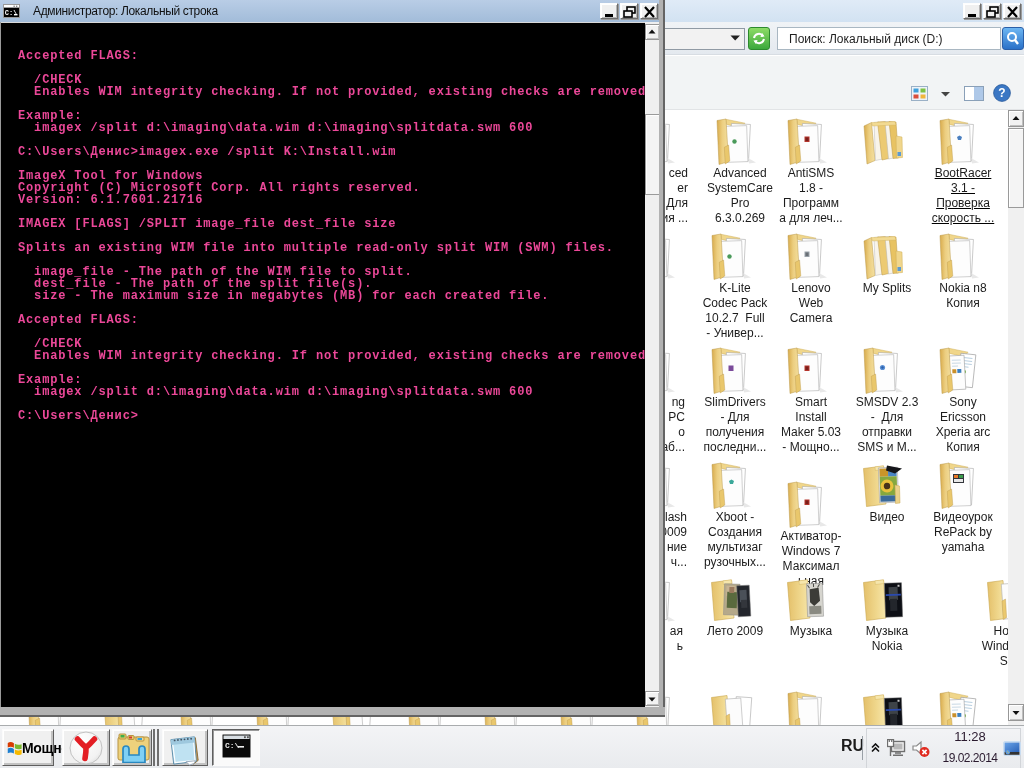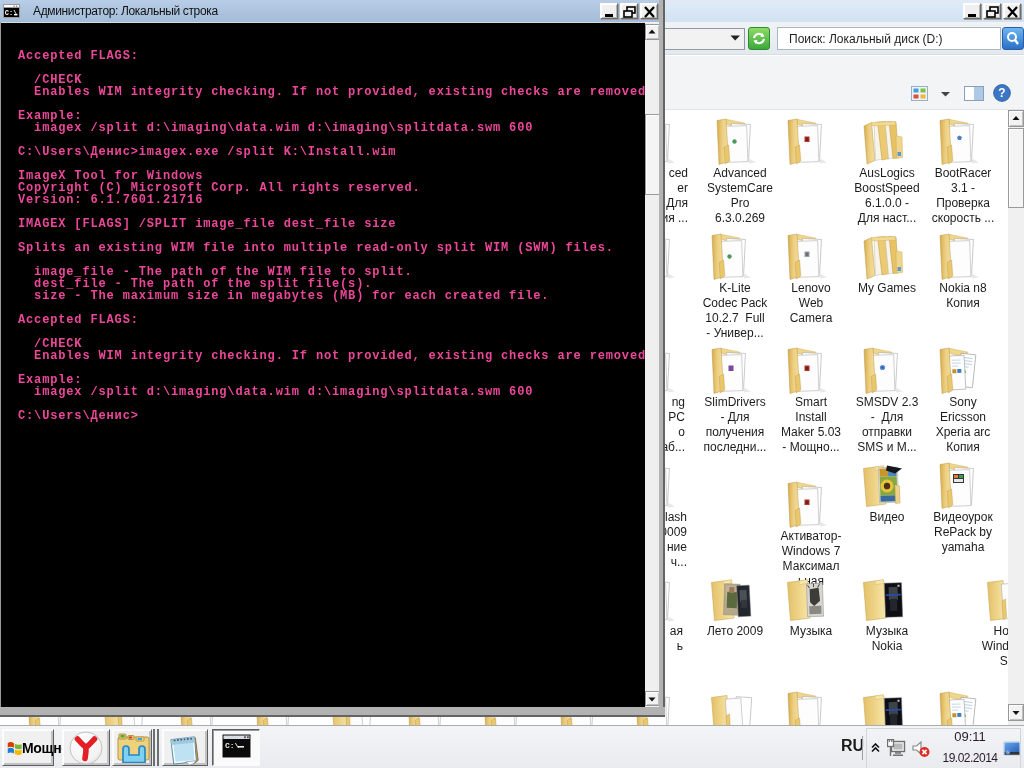--- a/index.html
+++ b/index.html
@@ -249,28 +249,28 @@
             <circle cx="22.5" cy="24.5" r="2.2" fill="#4a9a5a"></circle>
           </svg>
           <div class="lb">Advanced<br>SystemCare<br>Pro<br>6.3.0.269</div>
         </div>
   <div class="it" style="left:773px;top:7px;">
           <svg width="48" height="48" viewBox="0 0 48 48">
             <use href="#sfp"></use>
             <rect x="21.5" y="19.5" width="5" height="5.5" fill="#b5352c"></rect>
             <rect x="22.5" y="20.5" width="3" height="3.5" fill="#7a1f1a"></rect>
           </svg>
+          <div class="lb">AntiSMS<br>1.8 -<br>Программ<br>а для леч...</div>
         </div>
   <div class="it" style="left:849px;top:7px;">
           <svg width="48" height="48" viewBox="0 0 48 48">
             <use href="#sfstack"></use>
           </svg>
-          <div class="lb">AusLogics<br>BoostSpeed<br>6.1.0.0 -<br>Для наст...</div>
-        </div>
-  <div class="it" style="left:925px;top:7px;">
+        </div>
+  <div class="it" style="left:925px;top:7px;text-decoration:underline;">
           <svg width="48" height="48" viewBox="0 0 48 48">
             <use href="#sfp"></use>
             <path d="M22,20 l2.5,-1.5 2.5,1.5 -1,3 -3,0 Z" fill="#4a7fc0"></path>
           </svg>
           <div class="lb">BootRacer<br>3.1 -<br>Проверка<br>скорость ...</div>
         </div>
   <div class="it" style="left:621px;top:122px;">
           <svg width="48" height="48" viewBox="0 0 48 48">
             <use href="#sfp"></use>
           </svg>
@@ -287,21 +287,21 @@
             <use href="#sfp"></use>
             <rect x="21.5" y="19.5" width="5" height="5.5" fill="#9aa2aa"></rect>
             <rect x="22.5" y="20.5" width="3" height="3.5" fill="#6a7076"></rect>
           </svg>
           <div class="lb">Lenovo<br>Web<br>Camera</div>
         </div>
   <div class="it" style="left:849px;top:122px;">
           <svg width="48" height="48" viewBox="0 0 48 48">
             <use href="#sfstack"></use>
           </svg>
-          <div class="lb">My Games</div>
+          <div class="lb">My Splits</div>
         </div>
   <div class="it" style="left:925px;top:122px;">
           <svg width="48" height="48" viewBox="0 0 48 48">
             <use href="#sfp"></use>
           </svg>
           <div class="lb">Nokia n8<br>Копия</div>
         </div>
   <div class="it" style="left:621px;top:236px;">
           <svg width="48" height="48" viewBox="0 0 48 48">
             <use href="#sfp"></use>
@@ -335,20 +335,27 @@
           <svg width="48" height="48" viewBox="0 0 48 48">
             <use href="#sfsony"></use>
           </svg>
           <div class="lb">Sony<br>Ericsson<br>Xperia arc<br>Копия</div>
         </div>
   <div class="it" style="left:621px;top:351px;">
           <svg width="48" height="48" viewBox="0 0 48 48">
             <use href="#sfp"></use>
           </svg>
           <div class="lb rfrag" style="padding-right:10px">lash<br>0009<br>ние<br>ч...</div>
+        </div>
+  <div class="it" style="left:697px;top:351px;">
+          <svg width="48" height="48" viewBox="0 0 48 48">
+            <use href="#sfp"></use>
+            <path d="M22,20 l2.5,-1.5 2.5,1.5 -1,3 -3,0 Z" fill="#3aa89a"></path>
+          </svg>
+          <div class="lb">Xboot -<br>Создания<br>мультизаг<br>рузочных...</div>
         </div>
   <div class="it" style="left:773px;top:370px;">
           <svg width="48" height="48" viewBox="0 0 48 48">
             <use href="#sfp"></use>
             <rect x="21.5" y="19.5" width="5" height="5.5" fill="#b5352c"></rect>
             <rect x="22.5" y="20.5" width="3" height="3.5" fill="#7a1f1a"></rect>
           </svg>
           <div class="lb">Активатор-<br>Windows 7<br>Максимал<br>ьная</div>
         </div>
   <div class="it" style="left:849px;top:351px;">
@@ -623,21 +630,21 @@
         <path d="M8,14 L14,14 M6,16.2 L16,16.2" stroke="#6f6f6f" stroke-width="1.4"></path>
         <rect x="0.5" y="0.5" width="6" height="7" fill="#fdfdfd" stroke="#6f6f6f" stroke-width="1.3"></rect>
         <path d="M2.3,0.5 L2.3,3 M4.7,0.5 L4.7,3" stroke="#6f6f6f" stroke-width="1.2"></path>
         <path d="M3.5,8 L3.5,17" stroke="#6f6f6f" stroke-width="1.4"></path>
       </svg>
   <svg class="abs" style="left:911px;top:13px;" width="19" height="19">
         <path d="M2,7 L5.5,7 L10,3 L10,15 L5.5,11 L2,11 Z" fill="#fdfdfd" stroke="#8a8a8a" stroke-width="1.2"></path>
         <circle cx="13.5" cy="13" r="5" fill="#e02b20"></circle>
         <path d="M11.4,10.9 L15.6,15.1 M15.6,10.9 L11.4,15.1" stroke="#fff" stroke-width="1.7"></path>
       </svg>
-  <div class="abs" style="left:930px;top:6px;width:80px;text-align:center;font-size:13px;color:#2a1a2e;line-height:10px;">09:11</div>
+  <div class="abs" style="left:930px;top:6px;width:80px;text-align:center;font-size:13px;color:#2a1a2e;line-height:10px;">11:28</div>
   <div class="abs" style="left:930px;top:26.5px;width:80px;text-align:center;font-size:12px;letter-spacing:-0.5px;color:#2a1a2e;line-height:10px;">19.02.2014</div>
   <svg class="abs" style="left:1003px;top:15px;" width="18" height="16">
         <defs>
           <linearGradient id="scr" x1="0" y1="0" x2="1" y2="1">
             <stop offset="0" stop-color="#6aa4e8"></stop>
             <stop offset="1" stop-color="#2a62b8"></stop>
           </linearGradient>
         </defs>
         <rect x="0.5" y="0.5" width="17" height="14" rx="1.5" fill="none" stroke="#c8ddf2"></rect>
         <rect x="1.5" y="1.5" width="15" height="9.5" fill="url(#scr)"></rect>

